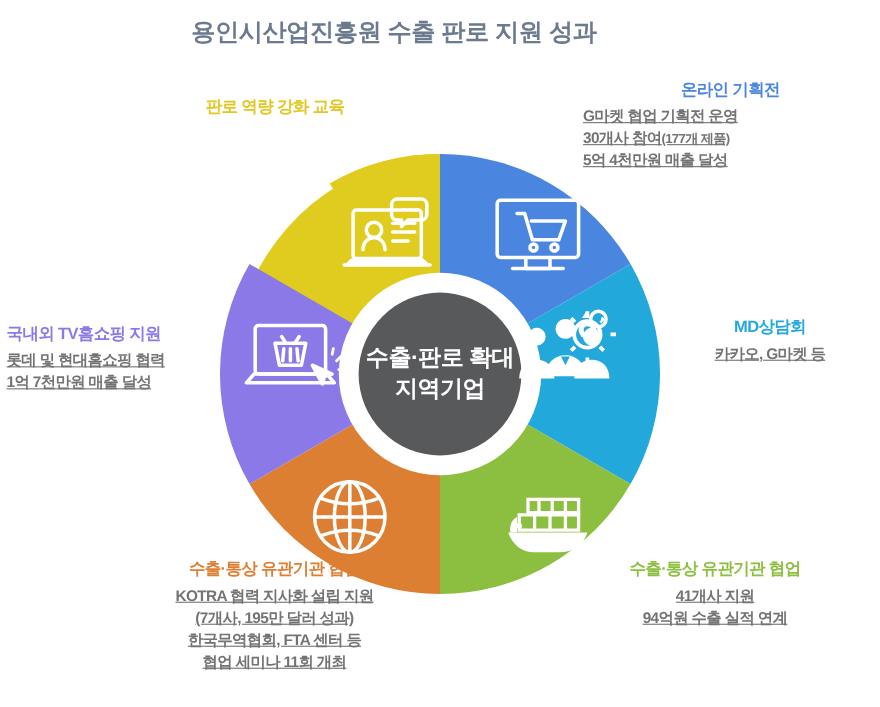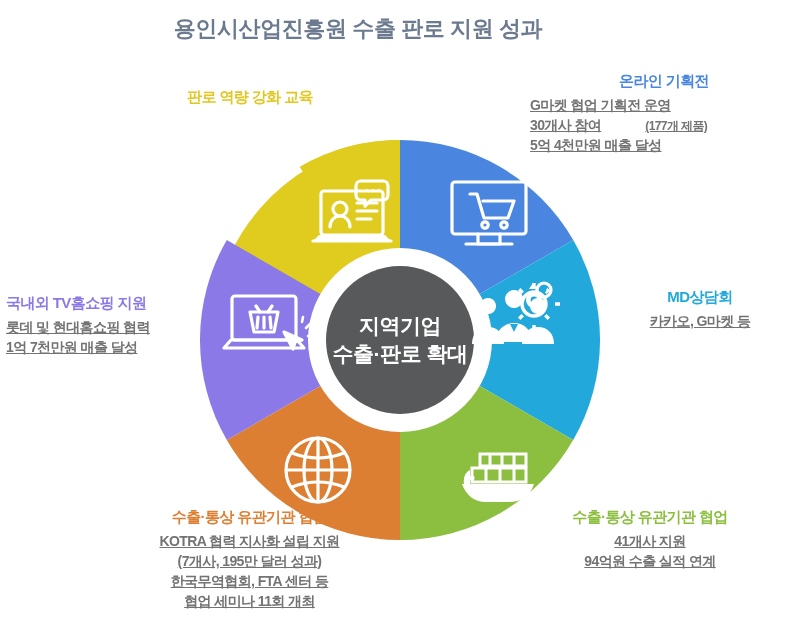--- a/index.html
+++ b/index.html
@@ -30,21 +30,21 @@
   }
   .callout{position:absolute;}
   .callout .c-title{
     font-weight:bold;font-size:15px;letter-spacing:-0.6px;
     margin-bottom:5px;white-space:nowrap;
   }
   .callout .c-line{
     font-weight:bold;font-size:14px;color:#737373;
     line-height:1.42;letter-spacing:-0.6px;white-space:nowrap;text-decoration:underline;
   }
-  .callout .c-line .small{font-size:12px;padding-left:44px;}
+  .callout .c-line .small{font-size:12px;}
   
   #co-edu      {left:120px; top:88px;  width:260px; text-align:center;}
   #co-online   {left:530px; top:72px;  width:268px; text-align:left;}
   #co-md       {left:600px; top:288px; width:200px; text-align:center;}
   #co-export   {left:505px; top:508px; width:290px; text-align:center;}
   #co-kotra    {left:92px;  top:508px; width:315px; text-align:center;}
   #co-tv       {left:6px;   top:294px; width:212px; text-align:left;}
 </style>
 </head>
 <body>
@@ -197,22 +197,22 @@
     <line x1="36" y1="25" x2="35" y2="36"></line>
     <line x1="42" y1="25" x2="42" y2="36"></line>
     <line x1="48" y1="25" x2="49" y2="36"></line>
     <path d="M62 40 l18 8 l-7 2 l-2 7 z" fill="#ffffff"></path>
     <path d="M84 36 l4 -4 M86 44 l5 1 M80 30 l1 -5" stroke-width="2.6"></path>
   </g>
 </svg>
 </div>
 
 <div class="hub-text">
+  <div class="hub-line">수출·판로 확대</div>
   <div class="hub-line">지역기업</div>
-  <div class="hub-line">수출·판로 확대</div>
 </div>
 
 <div class="callout" id="co-edu">
   <div class="c-title" style="color:#e0c722">판로 역량 강화 교육</div>
 </div>
 
 <div class="callout" id="co-online">
   <div class="c-title" style="color:#4a86e0;text-align:center;">온라인  기획전</div>
   <div class="c-line">G마켓 협업 기획전 운영</div>
   <div class="c-line">

